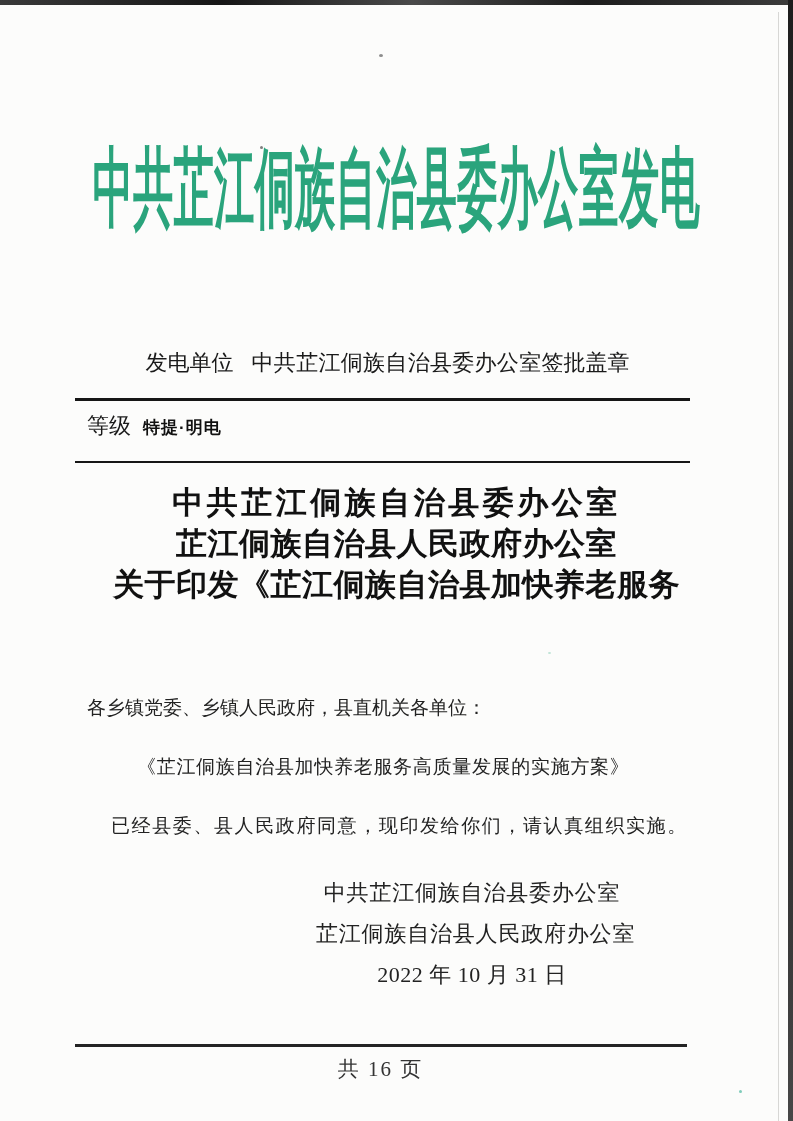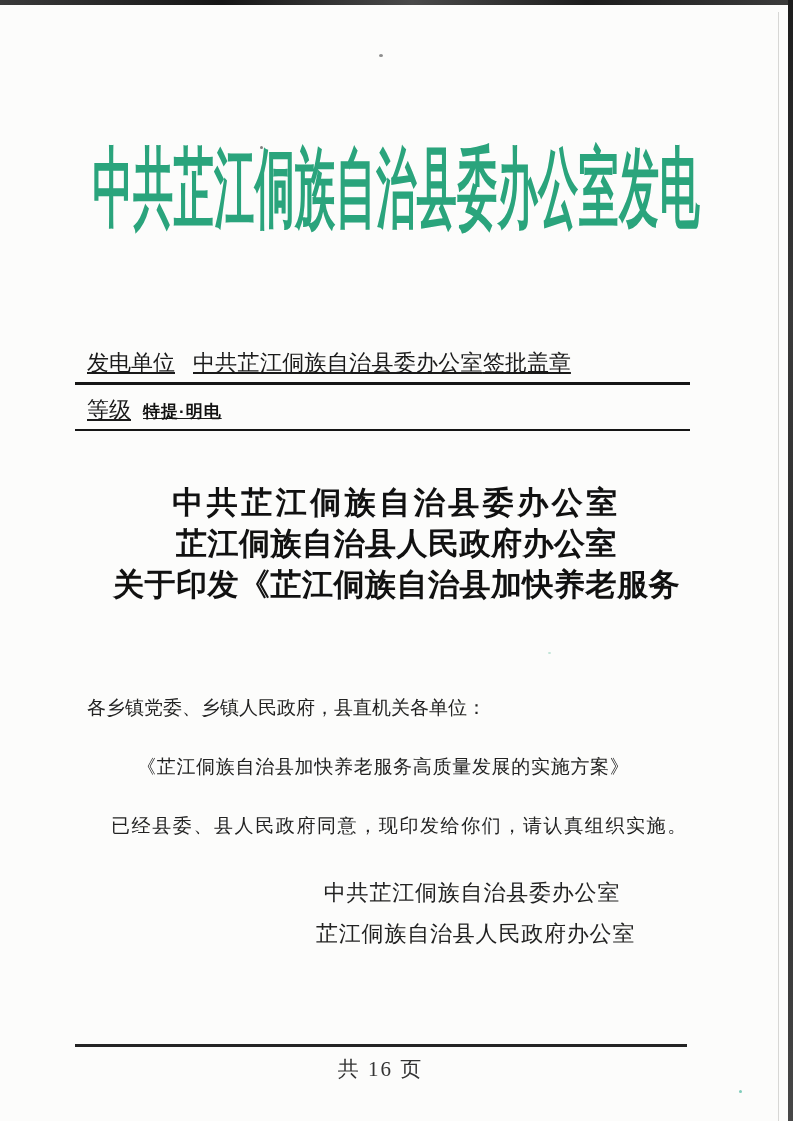--- a/index.html
+++ b/index.html
@@ -63,27 +63,26 @@
 
   
   .header-table {
     position: absolute;
     top: 340px; left: 75px;
     width: 615px;
     font-size: 22px;
   }
   .hrow {
     display: flex;
-    justify-content: flex-start;
+    justify-content: center;
     align-items: baseline;
-    padding: 8px 2px 4px 12px;
-    text-decoration: underline;
+    padding: 8px 2px 20px 12px;
   }
   .hrow.row1 { border-bottom: 3px solid #161616; }
-  .hrow.row2 { border-bottom: 2.5px solid #161616; padding-top: 10px; }
+  .hrow.row2 { border-bottom: 2.5px solid #161616; padding-top: 10px; flex-direction: column; }
   .hrow .left { display: flex; align-items: baseline; }
   .issuer-value { margin-left: 18px; letter-spacing: 0.3px; }
   .level-value {
     margin-left: 12px;
     font-family: "Liberation Sans", "DejaVu Sans", sans-serif;
     font-weight: bold;
     font-size: 17px;
     letter-spacing: 1px;
     color: #111;
   }
@@ -190,18 +189,19 @@
 
   <div class="body-block">
     <div class="bline l1">各乡镇党委、乡镇人民政府，县直机关各单位：</div>
     <div class="bline l2">《芷江侗族自治县加快养老服务高质量发展的实施方案》</div>
     <div class="bline l3">已经县委、县人民政府同意，现印发给你们，请认真组织实施。</div>
   </div>
 
   <div class="signature">
     <div class="sig-line">中共芷江侗族自治县委办公室</div>
     <div class="sig-line">芷江侗族自治县人民政府办公室</div>
+    <div class="sig-date">2022 年 10 月 31 日</div>
   </div>
 
   <div class="footer-line"></div>
   <div class="footer-text">共 16 页</div>
 
 </div>
 
 </body></html>

